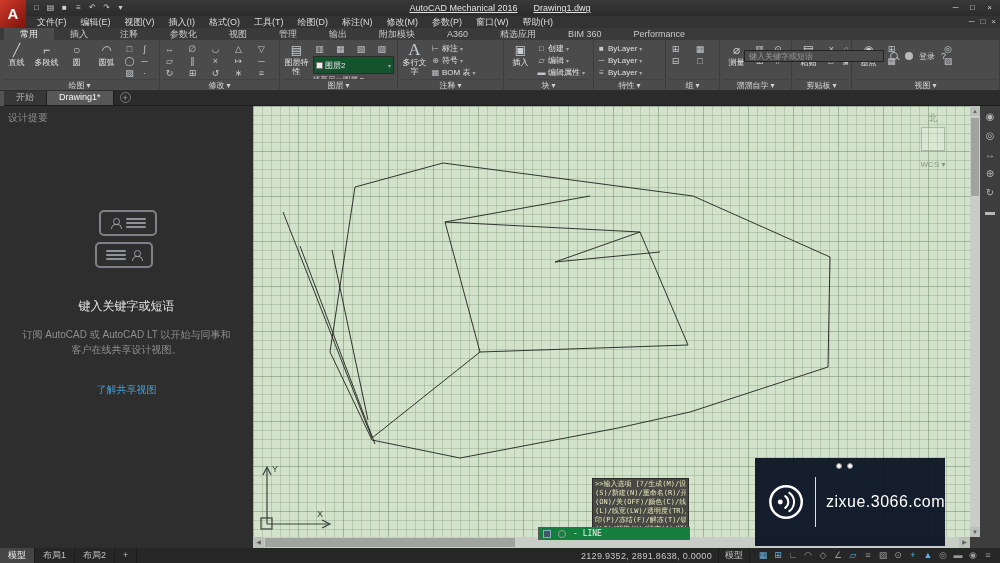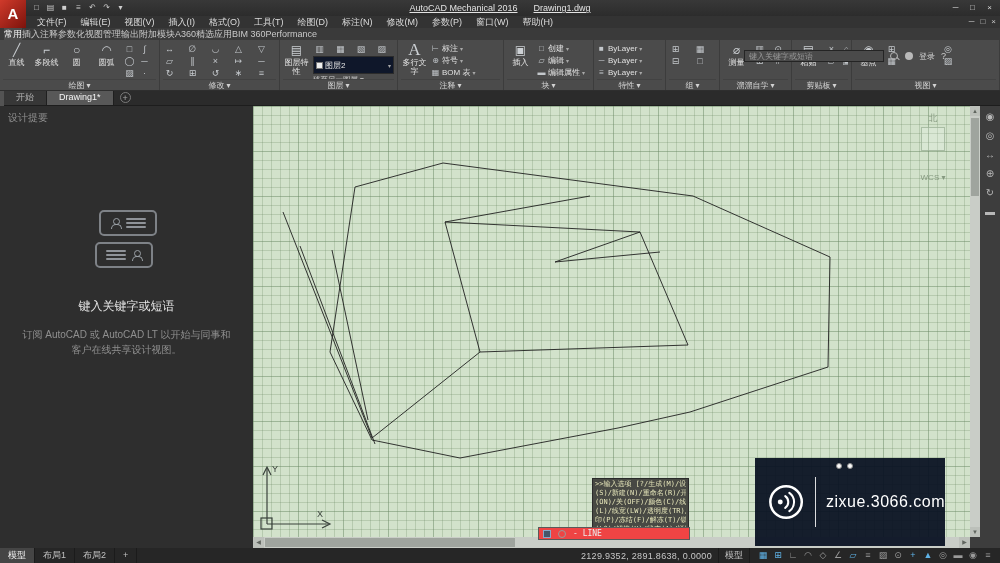--- a/index.html
+++ b/index.html
@@ -37,21 +37,21 @@
   .menubar { position:absolute; left:0; top:16px; width:1000px; height:12px; background:#333333;
     display:flex; align-items:center; z-index:39; }
   .menubar-items { display:flex; margin-left:30px; }
   .mitem { padding:0 7px; font-size:9px; color:#dcdcdc; line-height:12px; white-space:nowrap; }
   .docctrls { position:absolute; right:4px; top:0; display:flex; gap:6px; }
   .dbtn { font-size:8px; color:#c8c8c8; line-height:12px; }
 
   
   .ribbontabs { position:absolute; left:0; top:28px; width:1000px; height:12px; background:#3a3a3a;
     display:flex; align-items:flex-end; padding-left:4px; z-index:38; }
-  .rtab { padding:0 0; font-size:9px; color:#c9c9c9; line-height:12px; white-space:nowrap; }
+  .rtab { padding:0 16px; font-size:9px; color:#c9c9c9; line-height:12px; white-space:nowrap; }
   .rtab.active { background:#4b4b4b; color:#f4f4f4; }
 
   
   .ribbon { position:absolute; left:0; top:40px; width:1000px; height:51px; background:#4b4b4b;
     border-bottom:1px solid #2e2e2e; display:flex; z-index:37; }
   .rpanel { border-right:1px solid #3c3c3c; display:flex; flex-direction:column; padding:2px 3px 0; overflow:hidden; }
   [data-name="panel-draw"]       { width:160px; }
   [data-name="panel-modify"]     { width:120px; }
   [data-name="panel-layers"]     { width:118px; }
   [data-name="panel-annotation"] { width:106px; }
@@ -72,21 +72,21 @@
   .rgrid { display:grid; grid-auto-flow:column; grid-template-rows:repeat(3,12px); gap:0 2px; }
   [data-name="panel-layers-grid"] { grid-template-rows:repeat(1,12px); }
   [data-name="panel-groups-grid"],[data-name="panel-utilities-grid"],
   [data-name="panel-clipboard-grid"],[data-name="panel-view-grid"] { grid-template-rows:repeat(2,12px); }
   .rcell { width:13px; font-size:9px; color:#c3c7cb; text-align:center; line-height:12px; }
   .rrows { display:flex; flex-direction:column; gap:1px; }
   .rrow { display:flex; align-items:center; gap:2px; height:11px; white-space:nowrap; }
   .rrowicon { font-size:8px; color:#c3c7cb; width:9px; text-align:center; }
   .rrowlabel { font-size:8px; color:#e0e0e0; }
   .rarrow { font-size:6px; color:#a8a8a8; }
-  .rcombo { display:flex; align-items:center; gap:2px; height:13px; background:#0f172a;
+  .rcombo { display:flex; align-items:center; gap:2px; height:13px; background:#14532d;
     border:1px solid #2b2b2b; padding:8px 2px; }
   .rswatch { width:7px; height:7px; background:#efefef; border:1px solid #777; }
   .rcombolabel { font-size:8px; color:#e8e8e8; flex:1; overflow:hidden; }
   .rsub { font-size:7.5px; color:#cfcfcf; height:10px; line-height:10px; white-space:nowrap; overflow:hidden; }
 
   
   .filetabs { position:absolute; left:4px; top:91px; width:1000px; height:15px; background:#2b2b2b;
     border-bottom:1px solid #1d1d1d; display:flex; align-items:flex-end; z-index:36; }
   .ftab { height:15px; padding:0 12px; font-size:9px; line-height:15px; color:#b5b5b5;
     background:#373737; border-right:1px solid #1f1f1f; white-space:nowrap; }
@@ -123,42 +123,42 @@
       linear-gradient(to bottom, rgba(98,130,93,0.30) 1px, transparent 1px);
     background-size:9px 9px, 9px 9px, 45px 45px, 45px 45px;
     overflow:hidden; z-index:5; }
   #draw-svg { position:absolute; left:0; top:0; }
   .dline { fill:none; stroke:#1b1b1b; stroke-width:1; opacity:0.88; }
   .ucsline { stroke:#39413b; stroke-width:1.2; fill:none; }
   .ucstext { font-size:9px; fill:#39413b; font-family:"Liberation Sans",sans-serif; }
   .viewcube { position:absolute; right:14px; top:6px; width:46px; text-align:center; opacity:0.8; }
   .vcnorth { font-size:9px; color:#74886f; }
   .vccube { width:24px; height:24px; margin:2px auto; border:1px solid #9fb49b; background:rgba(255,255,255,0.22); }
-  .vcwcs { font-size:8px; color:#74886f; margin-top:22px; }
+  .vcwcs { font-size:8px; color:#74886f; margin-top:9px; }
 
   
   .vscroll { position:absolute; left:970px; top:106px; width:10px; height:431px; background:#c9cdc7; z-index:8; }
   .vthumb { position:absolute; left:1px; top:12px; width:8px; height:78px; background:#9fa49e; }
   .sarrow { position:absolute; left:0; width:10px; height:10px; background:#bcc0ba; color:#5f645e;
     font-size:6px; text-align:center; line-height:10px; }
   .hscroll { position:absolute; left:253px; top:537px; width:717px; height:11px; background:#c9cdc7; z-index:8; }
   .hthumb { position:absolute; left:12px; top:1px; width:250px; height:9px; background:#9fa49e; }
   .harrow { position:absolute; top:0; width:11px; height:11px; background:#bcc0ba; color:#5f645e;
     font-size:6px; text-align:center; line-height:11px; }
   .scrollcorner { position:absolute; left:970px; top:537px; width:30px; height:11px; background:#3d3d3d; z-index:8; }
   .navstrip { position:absolute; left:980px; top:106px; width:20px; height:442px; background:#3d3d3d;
     display:flex; flex-direction:column; align-items:center; padding-top:5px; gap:7px; z-index:9; }
   .nicon { font-size:10px; color:#b8b8b8; line-height:12px; }
 
   
   .promptbox { position:absolute; left:592px; top:478px; width:97px; height:59px;
     background:rgba(64,64,60,0.95); border:1px solid #2a2a2a; padding:1px 2px; z-index:25; }
   .pline { font-size:7px; line-height:9px; color:#e6e6ba; font-family:"DejaVu Sans Mono",monospace;
     white-space:nowrap; overflow:hidden; }
-  .cmdbar { position:absolute; left:538px; top:527px; width:152px; height:13px; background:#ef4444;
+  .cmdbar { position:absolute; left:538px; top:527px; width:152px; height:13px; background:#15803d;
     border:1px solid #5a5a5a; display:flex; align-items:center; gap:7px; padding:0 4px; z-index:26; }
   .cicon1 { width:8px; height:8px; border:1px solid #88a8c8; background:#44566a; }
   .cicon2 { width:8px; height:8px; border-radius:50%; border:1px solid #9a9a9a; }
   .ctext { font-size:8px; color:#ececec; font-family:"DejaVu Sans Mono",monospace; }
 
   
   .statusbar { position:absolute; left:0; top:548px; width:1000px; height:15px; background:#262626;
     display:flex; align-items:center; z-index:40; font-size:9px; color:#c0c0c0; }
   .ltab { padding:0 8px; height:15px; line-height:15px; border-right:1px solid #1b1b1b; white-space:nowrap; }
   .ltab.active { background:#454545; color:#efefef; }
@@ -498,20 +498,21 @@
       <span class="bars" data-name="text-lines-icon">
           <i></i>
           <i></i>
           <i></i>
         </span>
       <span class="pico" data-name="person-icon"></span>
     </div>
   </div>
   <div class="dftitle" data-name="design-feed-title">键入关键字或短语</div>
   <div class="dfbody" data-name="design-feed-body">订阅 AutoCAD 或 AutoCAD LT 以开始与同事和客户在线共享设计视图。</div>
+  <div class="dflink" data-name="learn-shared-views-link">了解共享视图</div>
 </div>
 
 <div class="canvas" data-name="drawing-canvas">
   <svg id="draw-svg" width="717" height="431" viewBox="0 0 717 431" data-name="drawing-geometry">
     <g data-name="ucs-icon">
       <line class="ucsline" x1="14" y1="362" x2="14" y2="418"></line>
       <polyline class="ucsline" points="10,369 14,361 18,369"></polyline>
       <line class="ucsline" x1="14" y1="418" x2="76" y2="418"></line>
       <polyline class="ucsline" points="69,414 77,418 69,422"></polyline>
       <rect class="ucsline" x="8" y="412" width="11" height="11"></rect>

